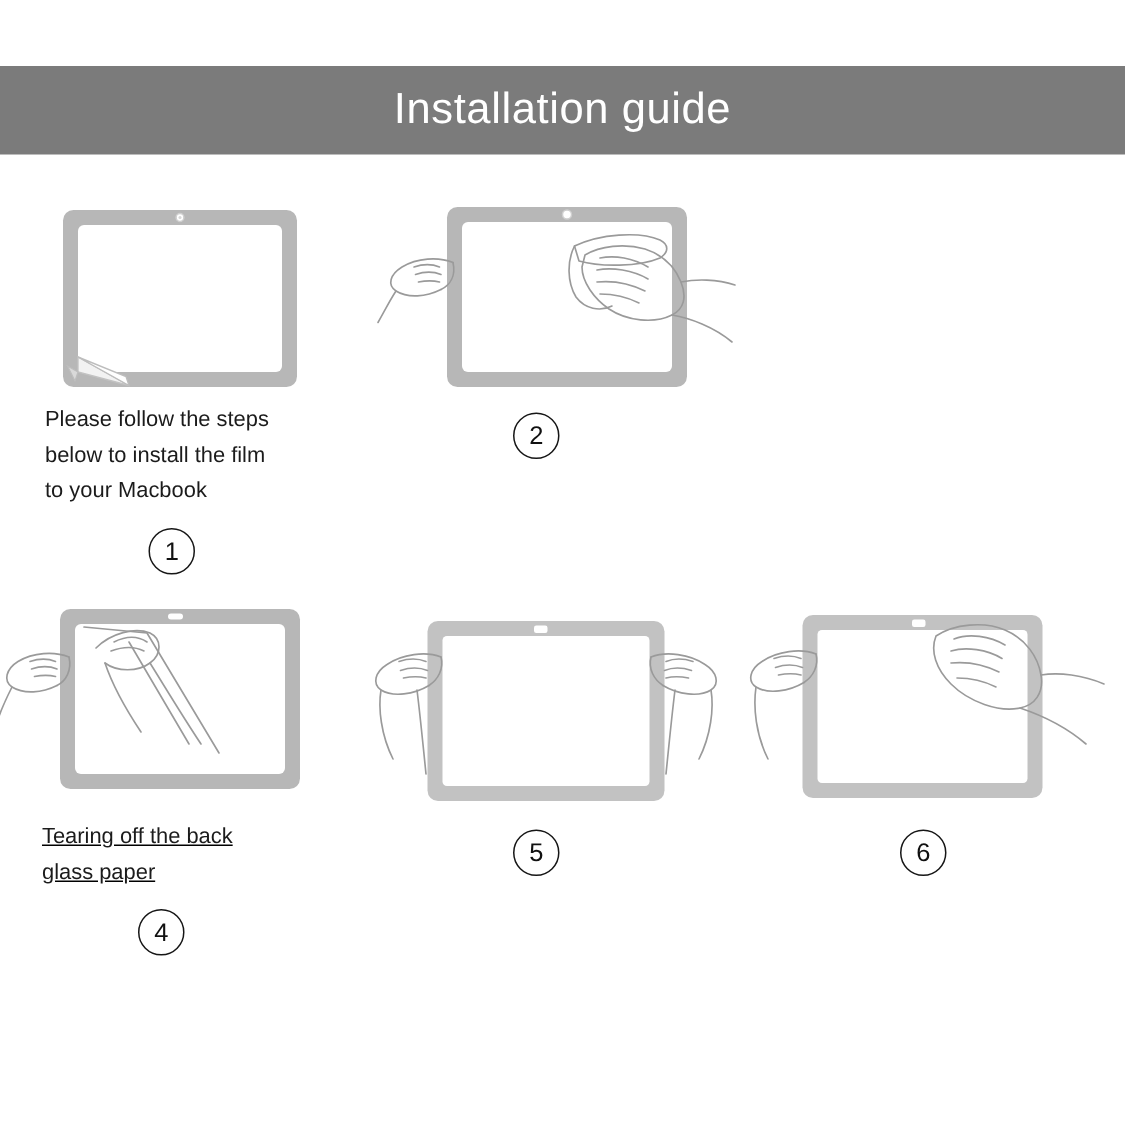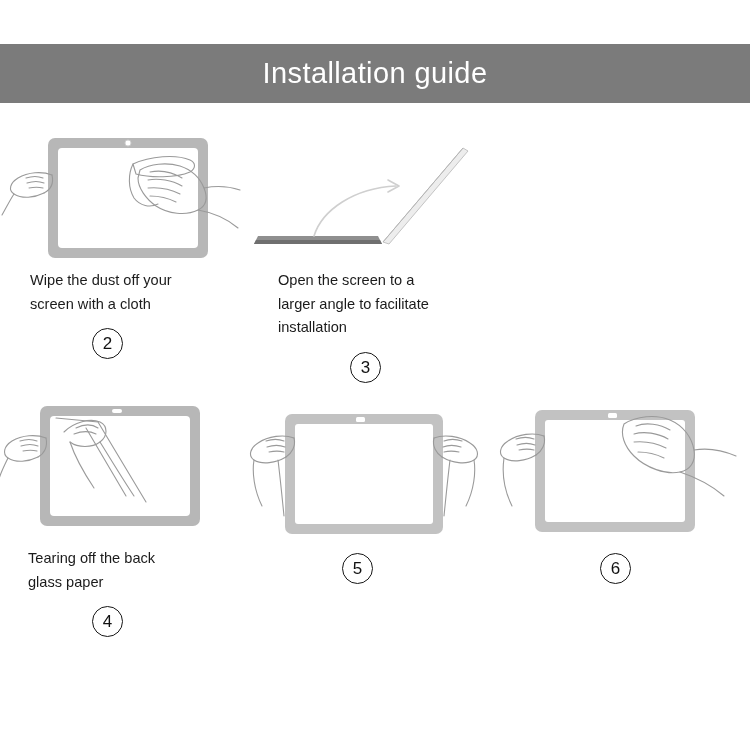--- a/index.html
+++ b/index.html
@@ -38,35 +38,57 @@
     width:29px;height:29px;border:1.4px solid #161616;border-radius:50%;
     display:flex;align-items:center;justify-content:center;
     font-size:17px;color:#111;line-height:1;
   }
   .cell2 .badge{left:92px;}
   .cell3 .badge{left:100px;}
   .row1 .cell1 .badge{left:99px;}
 
   .row1 .badge-wrap{height:46px;}
   .row1 .cell1 .badge-wrap,.row1 .cell2 .badge-wrap{height:46px;}
-  .row2{margin-top:10px;}
+  .row2{margin-top:10px;text-decoration:underline;}
 </style>
 </head>
 <body>
 
 <div class="page">
 
   <div class="banner">
     <div class="banner-title">Installation guide</div>
   </div>
 
   <div class="grid">
 
     <div class="row row1">
 
+      <div class="cell cell1">
+        <div class="art">
+          <svg viewBox="0 0 250 145">
+
+            <rect x="42" y="22" width="156" height="118" rx="7" ry="7" fill="#b7b7b7"></rect>
+            <rect x="52" y="32" width="136" height="98" rx="4" ry="4" fill="#ffffff"></rect>
+
+            <circle cx="120" cy="27" r="2.6" fill="#ffffff" stroke="#cfcfcf" stroke-width="1"></circle>
+            <circle cx="120" cy="27" r="1" fill="#d8d8d8"></circle>
+
+            <path d="M52 120 L52 130 L86 139 Z" fill="#f2f2f2" stroke="#c2c2c2" stroke-width="0.9"></path>
+            <path d="M52 120 L86 139 L84 133 Z" fill="#ffffff" stroke="#bdbdbd" stroke-width="0.9"></path>
+            <path d="M45 126 L52 130 L50 136 Z" fill="#d9d9d9" stroke="#bdbdbd" stroke-width="0.8"></path>
+          </svg>
+        </div>
+        <div class="caption">Please follow the steps
+below to install the film
+to your Macbook</div>
+        <div class="badge-wrap">
+          <div class="badge">1</div>
+        </div>
+      </div>
 
       <div class="cell cell2">
         <div class="art">
           <svg viewBox="0 0 250 145">
             <rect x="48" y="20" width="160" height="120" rx="7" ry="7" fill="#b7b7b7"></rect>
             <rect x="58" y="30" width="140" height="100" rx="4" ry="4" fill="#ffffff"></rect>
             <circle cx="128" cy="25" r="3" fill="#ffffff" stroke="#cfcfcf" stroke-width="1"></circle>
             <g fill="none" stroke="#9a9a9a" stroke-width="1.1" stroke-linecap="round" stroke-linejoin="round">
 
               <path d="M52 57 C 42 53, 28 54, 18 60 C 10 65, 8 72, 14 76 C 22 81, 34 80, 44 75"></path>
@@ -82,48 +104,25 @@
               <path d="M140 52 C 150 46, 166 44, 180 48 C 192 52, 200 60, 204 70 C 208 80, 206 88, 198 92 C 186 98, 168 96, 156 88 C 146 81, 138 70, 138 60 Z"></path>
               <path d="M204 70 C 214 68, 228 68, 240 72"></path>
               <path d="M198 92 C 210 94, 226 100, 238 110"></path>
               <path d="M150 54 C 160 52, 172 54, 182 60"></path>
               <path d="M148 62 C 158 60, 172 62, 182 68"></path>
               <path d="M148 70 C 158 69, 170 71, 180 76"></path>
               <path d="M150 78 C 158 78, 168 80, 176 84"></path>
             </g>
           </svg>
         </div>
-        <div class="caption">Wipe the dust off your
-screen with a cloth</div>
         <div class="badge-wrap">
           <div class="badge">2</div>
         </div>
       </div>
 
-      <div class="cell cell3">
-        <div class="art">
-          <svg viewBox="0 0 250 145">
-
-            <path d="M8 118 L128 118 L132 126 L4 126 Z" fill="#8f8f8f"></path>
-            <path d="M6 122 L130 122 L132 126 L4 126 Z" fill="#6f6f6f"></path>
-
-            <path d="M133 124 L213 30 L218 33 L139 126 Z" fill="#ededed" stroke="#c4c4c4" stroke-width="1"></path>
-            <path d="M133 124 L213 30" fill="none" stroke="#b5b5b5" stroke-width="1"></path>
-
-            <path d="M64 118 C 72 92, 104 70, 146 68" fill="none" stroke="#cfcfcf" stroke-width="1.6" stroke-linecap="round"></path>
-            <path d="M138 62 L149 68 L138 74" fill="none" stroke="#cfcfcf" stroke-width="1.6" stroke-linecap="round" stroke-linejoin="round"></path>
-          </svg>
-        </div>
-        <div class="caption">Open the screen to a
-larger angle to facilitate
-installation</div>
-        <div class="badge-wrap">
-          <div class="badge">3</div>
-        </div>
-      </div>
     </div>
 
     <div class="row row2">
 
       <div class="cell cell1">
         <div class="art">
           <svg viewBox="0 0 250 145">
             <rect x="40" y="10" width="160" height="120" rx="7" ry="7" fill="#b7b7b7"></rect>
             <rect x="50" y="20" width="140" height="100" rx="4" ry="4" fill="#ffffff"></rect>
             <rect x="112" y="13" width="10" height="4" rx="2" fill="#ffffff"></rect>

